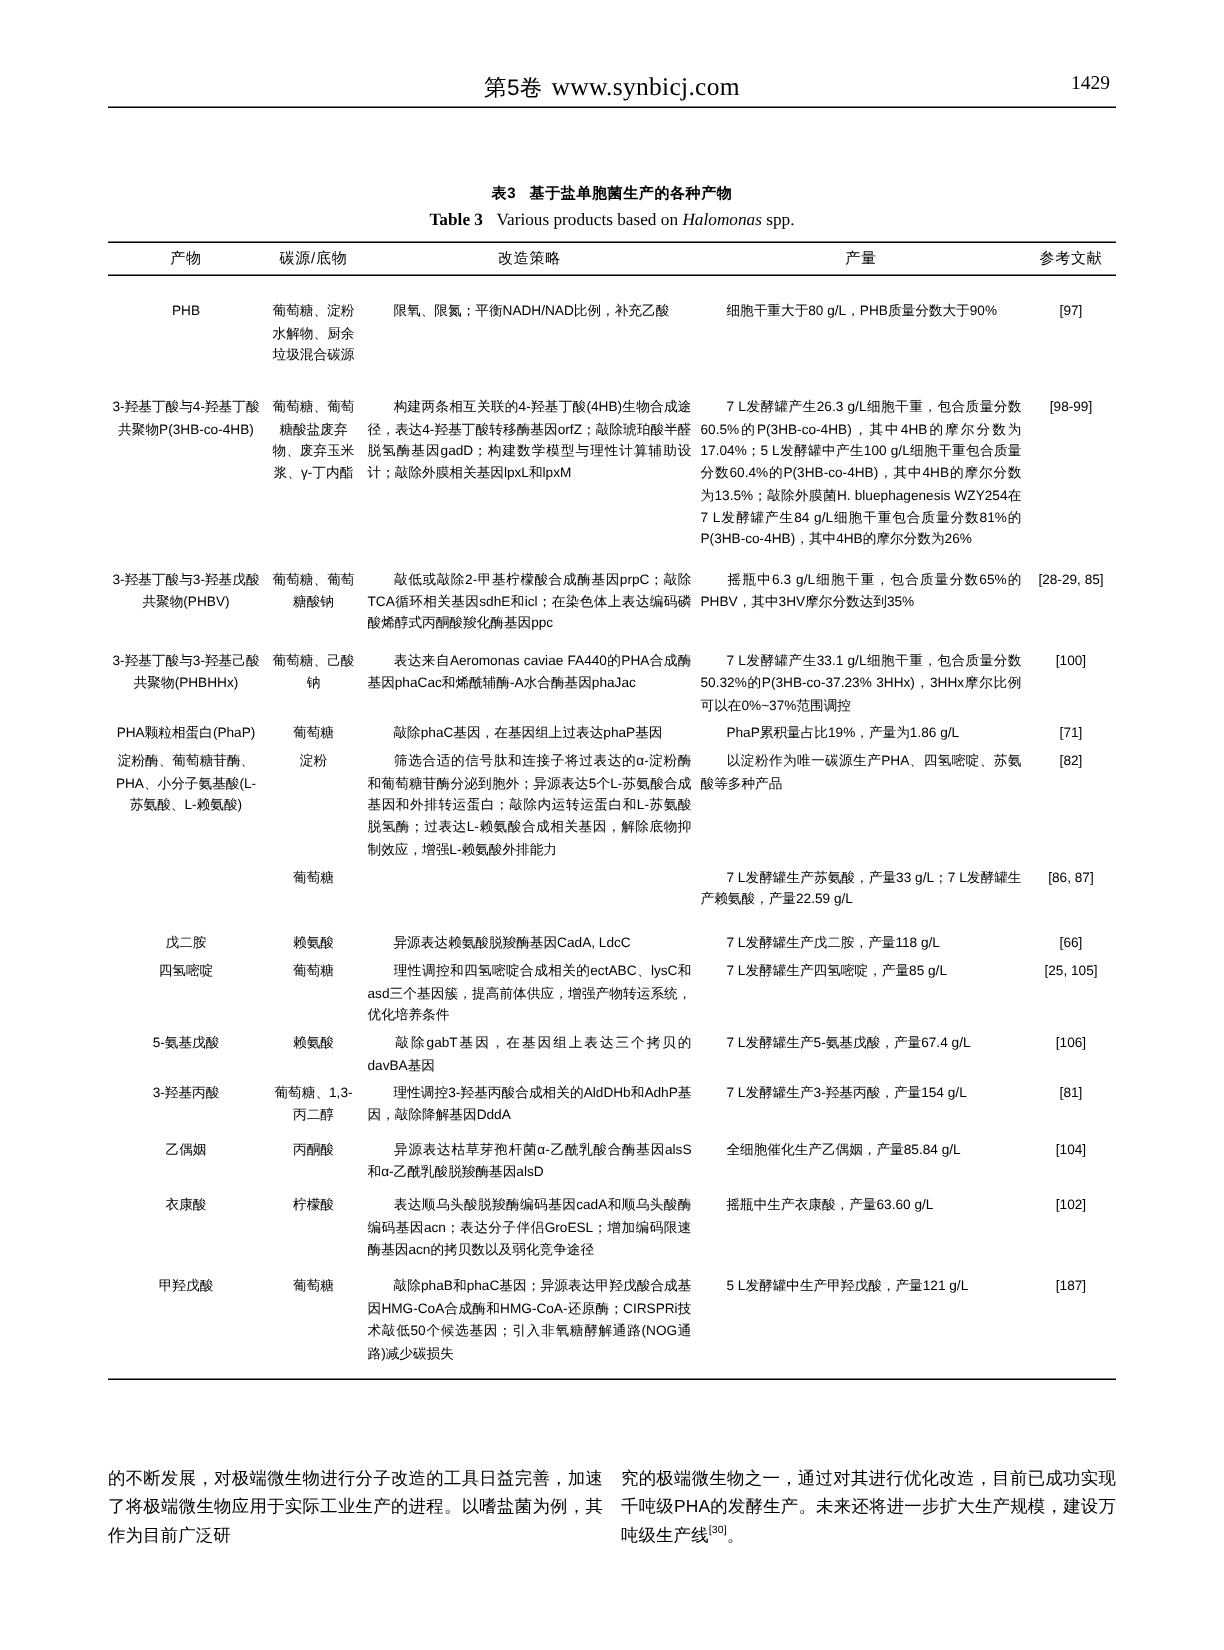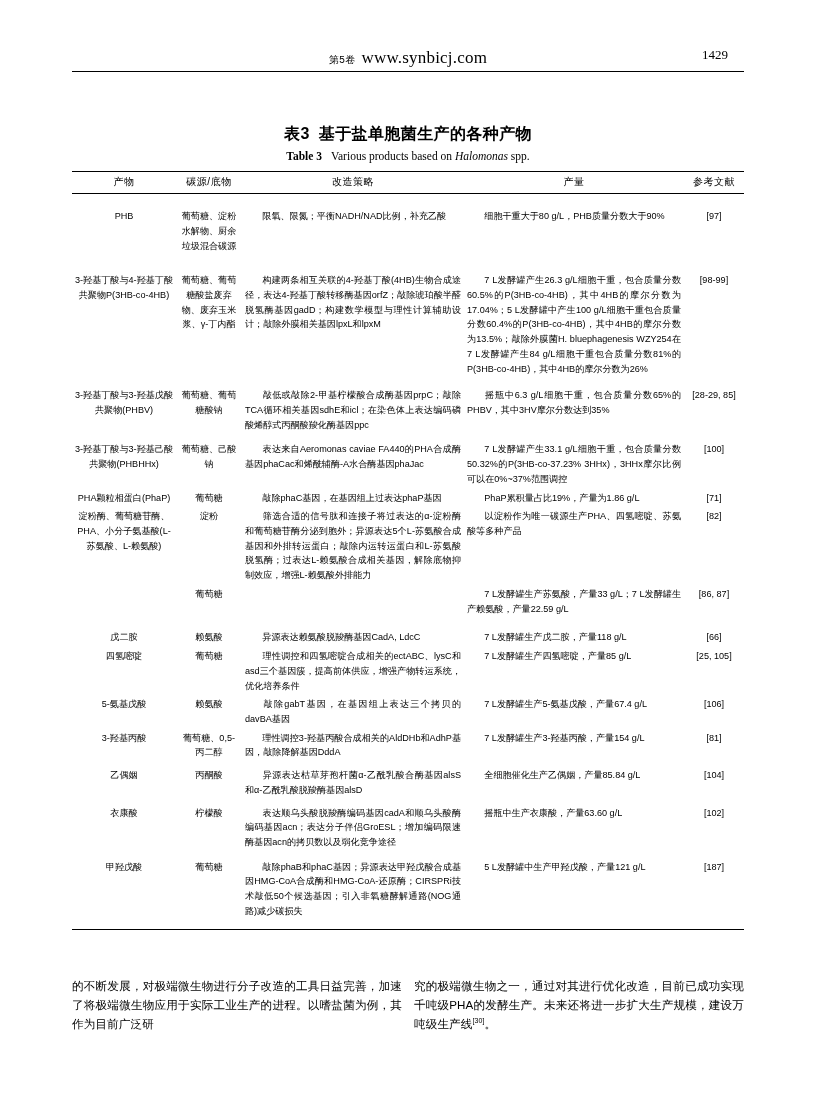--- a/index.html
+++ b/index.html
@@ -32,52 +32,52 @@
   .runhead-center {
     position: absolute;
     left: 0;
     right: 0;
     top: 0;
     text-align: center;
     font-size: 11.5px;
     letter-spacing: 0.2px;
   }
   .runhead-center .vol {
-    font-family: Liberation Mono, monospace;
-    font-size: 10px;
+    font-family: Liberation Sans, sans-serif;
+    font-size: 15px;
   }
   .runhead-center .site {
     font-family: "Liberation Serif", serif;
     font-size: 17px;
     margin-left: 6px;
   }
   .runhead-page {
     position: absolute;
-    right: 16px;
+    right: 4px;
     top: -1px;
     font-size: 13px;
     font-family: "Liberation Serif", serif;
   }
   .runhead-rule {
     position: absolute;
     left: 0;
     right: 0;
     top: 23px;
     border-top: 1.6px solid #000;
   }
 
   
   .caption {
     margin-top: 32px;
     text-align: center;
     line-height: 1.55;
   }
   .caption-cn {
     font-family: "Liberation Sans", "DejaVu Sans", sans-serif;
-    font-size: 16px;
+    font-size: 10px;
     font-weight: bold;
     letter-spacing: 0.4px;
   }
   .caption-cn .lbl { margin-right: 9px; }
   .caption-en {
     font-size: 11.5px;
     margin-top: 1px;
   }
   .caption-en .lbl {
     font-weight: bold;
@@ -288,21 +288,21 @@
       <tr>
         <td class="c-product">5-氨基戊酸</td>
         <td class="c-carbon">赖氨酸</td>
         <td class="c-strategy"><span class="indent"></span><span>敲除gabT基因，在基因组上表达三个拷贝的davBA基因</span></td>
         <td class="c-yield"><span class="indent"></span><span>7 L发酵罐生产5-氨基戊酸，产量67.4 g/L</span></td>
         <td class="c-ref">[106]</td>
       </tr>
 
       <tr>
         <td class="c-product">3-羟基丙酸</td>
-        <td class="c-carbon">葡萄糖、0,5-丙二醇</td>
+        <td class="c-carbon">葡萄糖、1,3-丙二醇</td>
         <td class="c-strategy"><span class="indent"></span><span>理性调控3-羟基丙酸合成相关的AldDHb和AdhP基因，敲除降解基因DddA</span></td>
         <td class="c-yield"><span class="indent"></span><span>7 L发酵罐生产3-羟基丙酸，产量154 g/L</span></td>
         <td class="c-ref">[81]</td>
       </tr>
 
       <tr style="height:4px">
           <td colspan="5" style="padding:0;border:0"></td>
         </tr>
 
       <tr>

